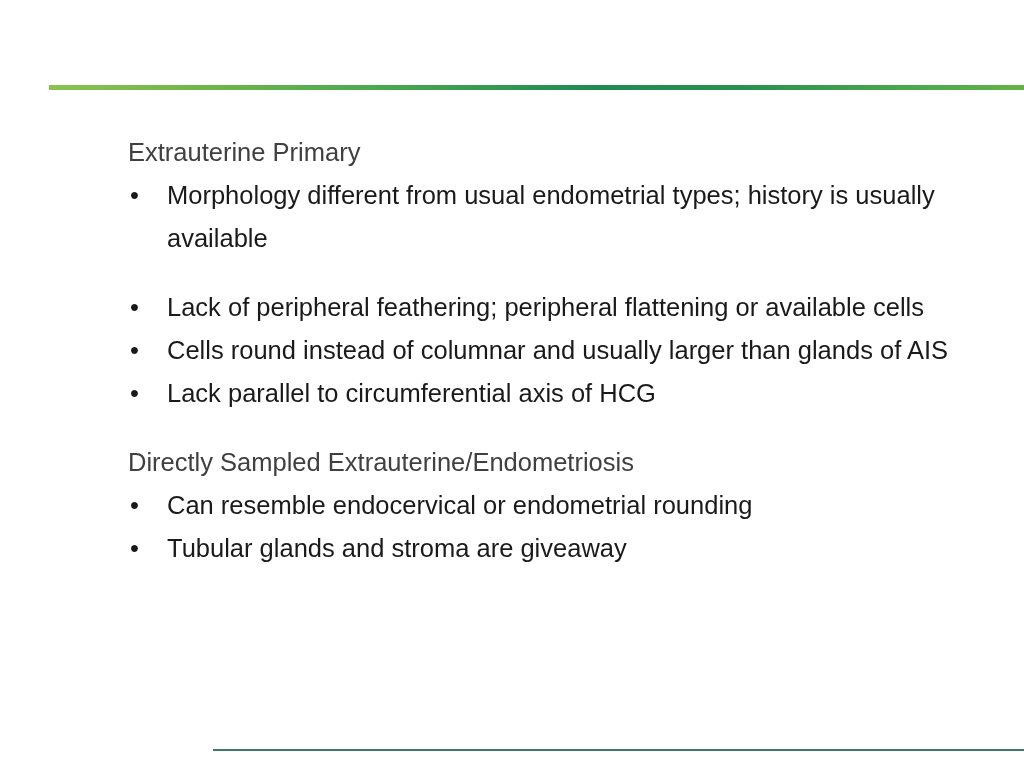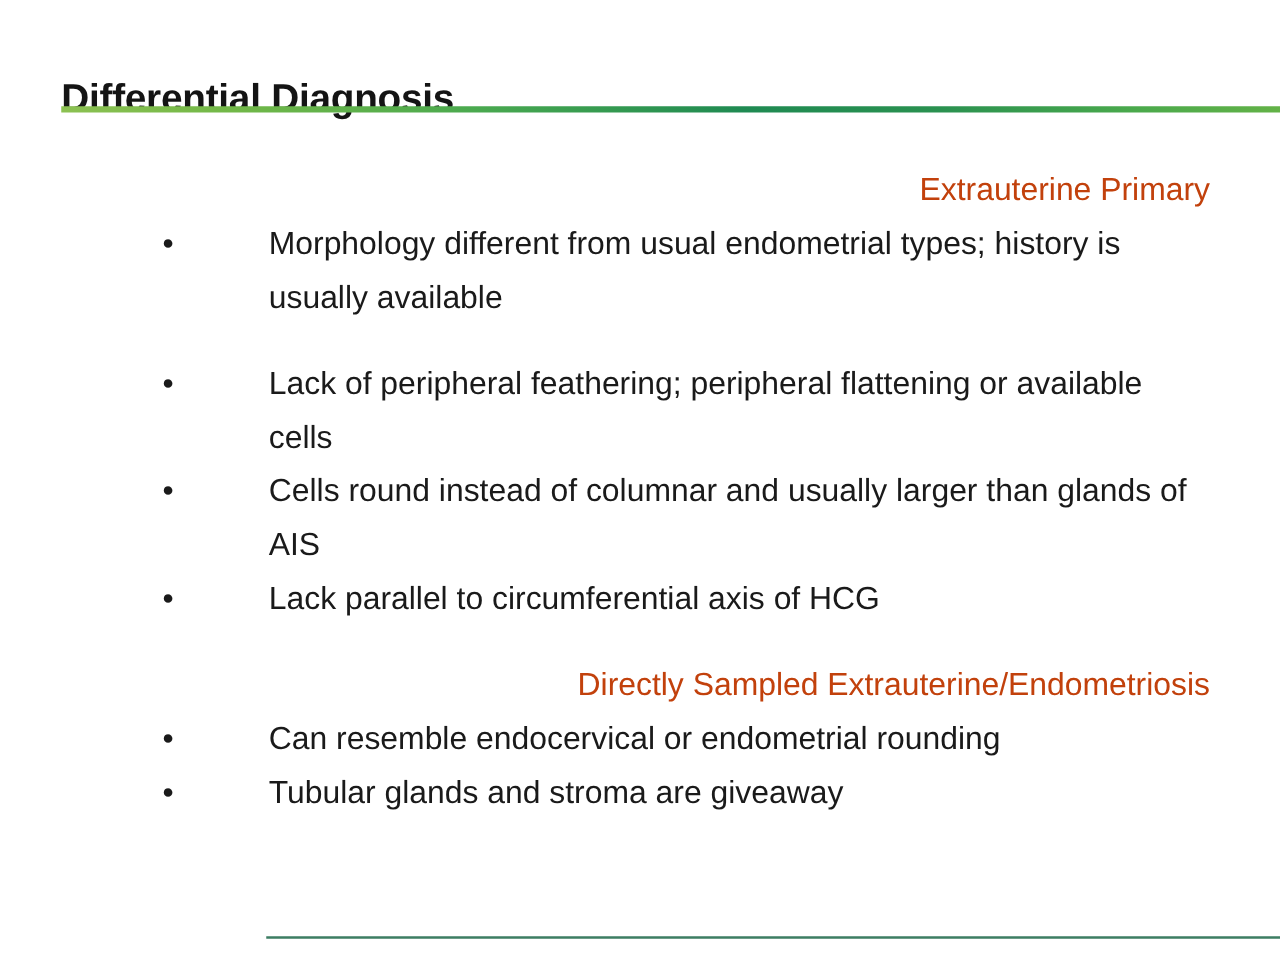--- a/index.html
+++ b/index.html
@@ -64,23 +64,22 @@
   .section {
     margin: 0 0 26px 0;
   }
   .section:last-child {
     margin-bottom: 0;
   }
 
   .section-heading {
     font-size: 25.5px;
     line-height: 43px;
-    color: #c2410c;
+    color: #404040;
     white-space: nowrap;
-    text-align: right;
   }
 
   ul.bullets {
     list-style: none;
     margin: 0;
     padding: 0;
   }
 
   ul.bullets li {
     position: relative;
@@ -96,39 +95,37 @@
     top: 0;
     width: 16px;
     text-align: left;
     font-size: 25.5px;
     line-height: 43px;
     color: #1a1a1a;
   }
 
   .bullet-text {
     display: block;
-    margin-left: 48px;
   }
 
   
   .bottom-rule {
     position: absolute;
     left: 213px;
     top: 749px;
     width: 811px;
     height: 2px;
     background: #3d7d63;
   }
 </style>
 </head>
 <body style="background: rgb(255, 255, 255);">
 
 <div class="slide">
 
-  <h1 class="slide-title">Differential Diagnosis</h1>
 
   <div class="title-rule" style="background: linear-gradient(to right, rgb(140, 193, 82) 0%, rgb(114, 184, 72) 14%, rgb(74, 169, 79) 34%, rgb(31, 138, 82) 56%, rgb(42, 145, 80) 72%, rgb(74, 169, 76) 88%, rgb(99, 178, 71) 100%);"></div>
 
   <div class="body-block">
 
     <div class="section">
       <div class="section-heading">Extrauterine Primary</div>
       <ul class="bullets">
         <li>
           <span class="bullet-dot">•</span>

